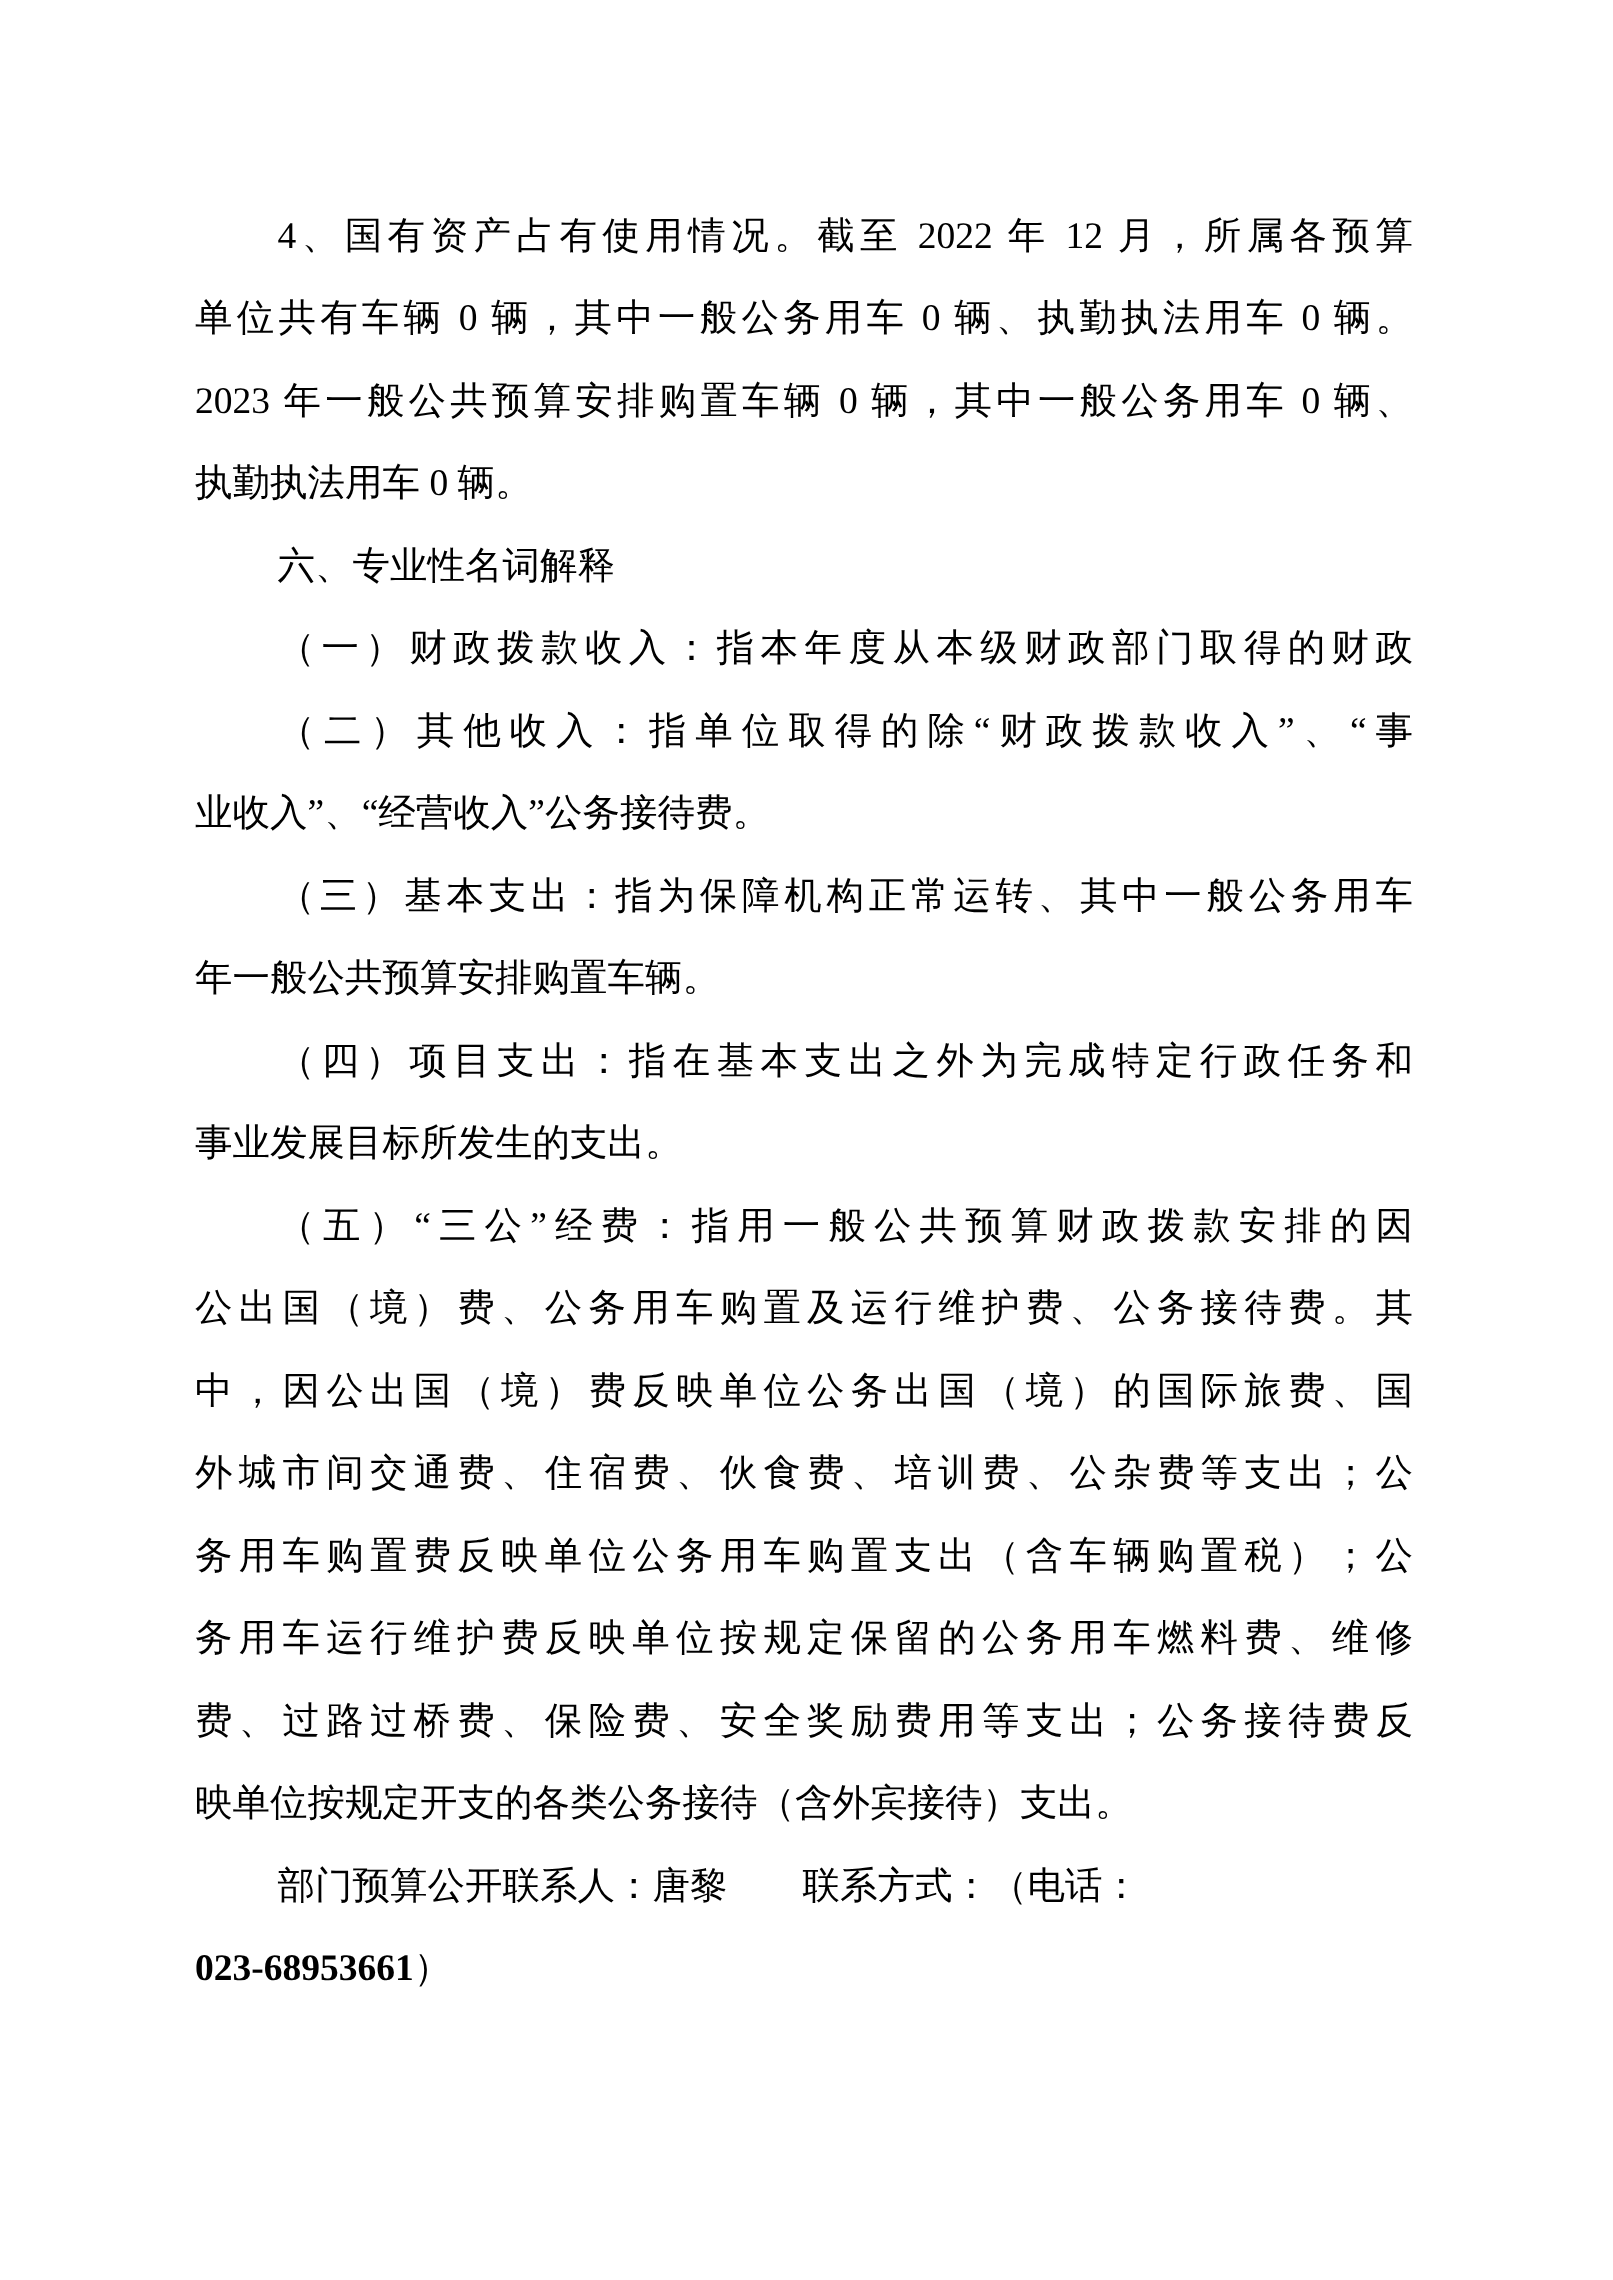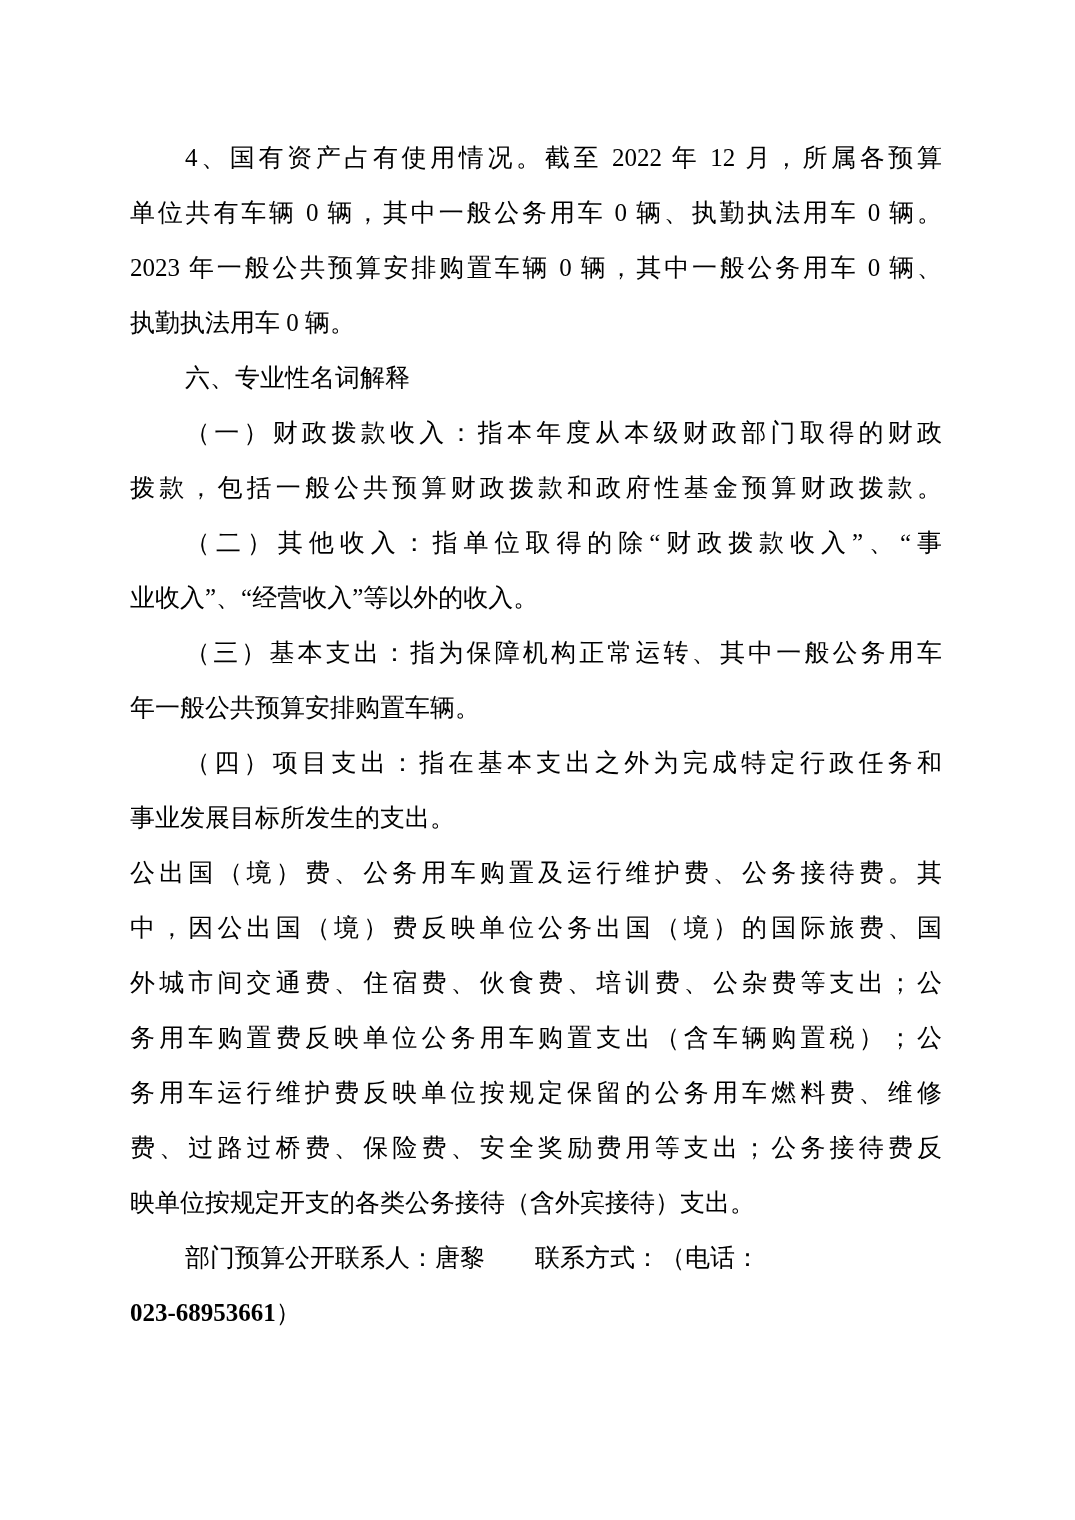--- a/index.html
+++ b/index.html
@@ -61,39 +61,39 @@
       <div class="line stretch">2023 年一般公共预算安排购置车辆 0 辆，其中一般公务用车 0 辆、</div>
       <div class="line">执勤执法用车 0 辆。</div>
     </div>
 
     <div>
       <div class="line indent">六、专业性名词解释</div>
     </div>
 
     <div>
       <div class="line indent stretch">（一）财政拨款收入：指本年度从本级财政部门取得的财政</div>
-      <div class="line stretch">拨款，包括一般公共预算财政拨款和政府性基金预算财政拨款。</div>
     </div>
 
     <div>
       <div class="line indent stretch">（二）其他收入：指单位取得的除“财政拨款收入”、“事</div>
-      <div class="line">业收入”、“经营收入”等以外的收入。</div>
+      <div class="line">业收入”、“经营收入”公务接待费。</div>
     </div>
 
     <div>
       <div class="line indent stretch">（三）基本支出：指为保障机构正常运转、其中一般公务用车</div>
       <div class="line">年一般公共预算安排购置车辆。</div>
     </div>
 
     <div>
       <div class="line indent stretch">（四）项目支出：指在基本支出之外为完成特定行政任务和</div>
       <div class="line">事业发展目标所发生的支出。</div>
     </div>
 
     <div>
+      <div class="line indent stretch">（五）“三公”经费：指用一般公共预算财政拨款安排的因</div>
       <div class="line stretch">公出国（境）费、公务用车购置及运行维护费、公务接待费。其</div>
       <div class="line stretch">中，因公出国（境）费反映单位公务出国（境）的国际旅费、国</div>
       <div class="line stretch">外城市间交通费、住宿费、伙食费、培训费、公杂费等支出；公</div>
       <div class="line stretch">务用车购置费反映单位公务用车购置支出（含车辆购置税）；公</div>
       <div class="line stretch">务用车运行维护费反映单位按规定保留的公务用车燃料费、维修</div>
       <div class="line stretch">费、过路过桥费、保险费、安全奖励费用等支出；公务接待费反</div>
       <div class="line">映单位按规定开支的各类公务接待（含外宾接待）支出。</div>
     </div>
 
     <div>

